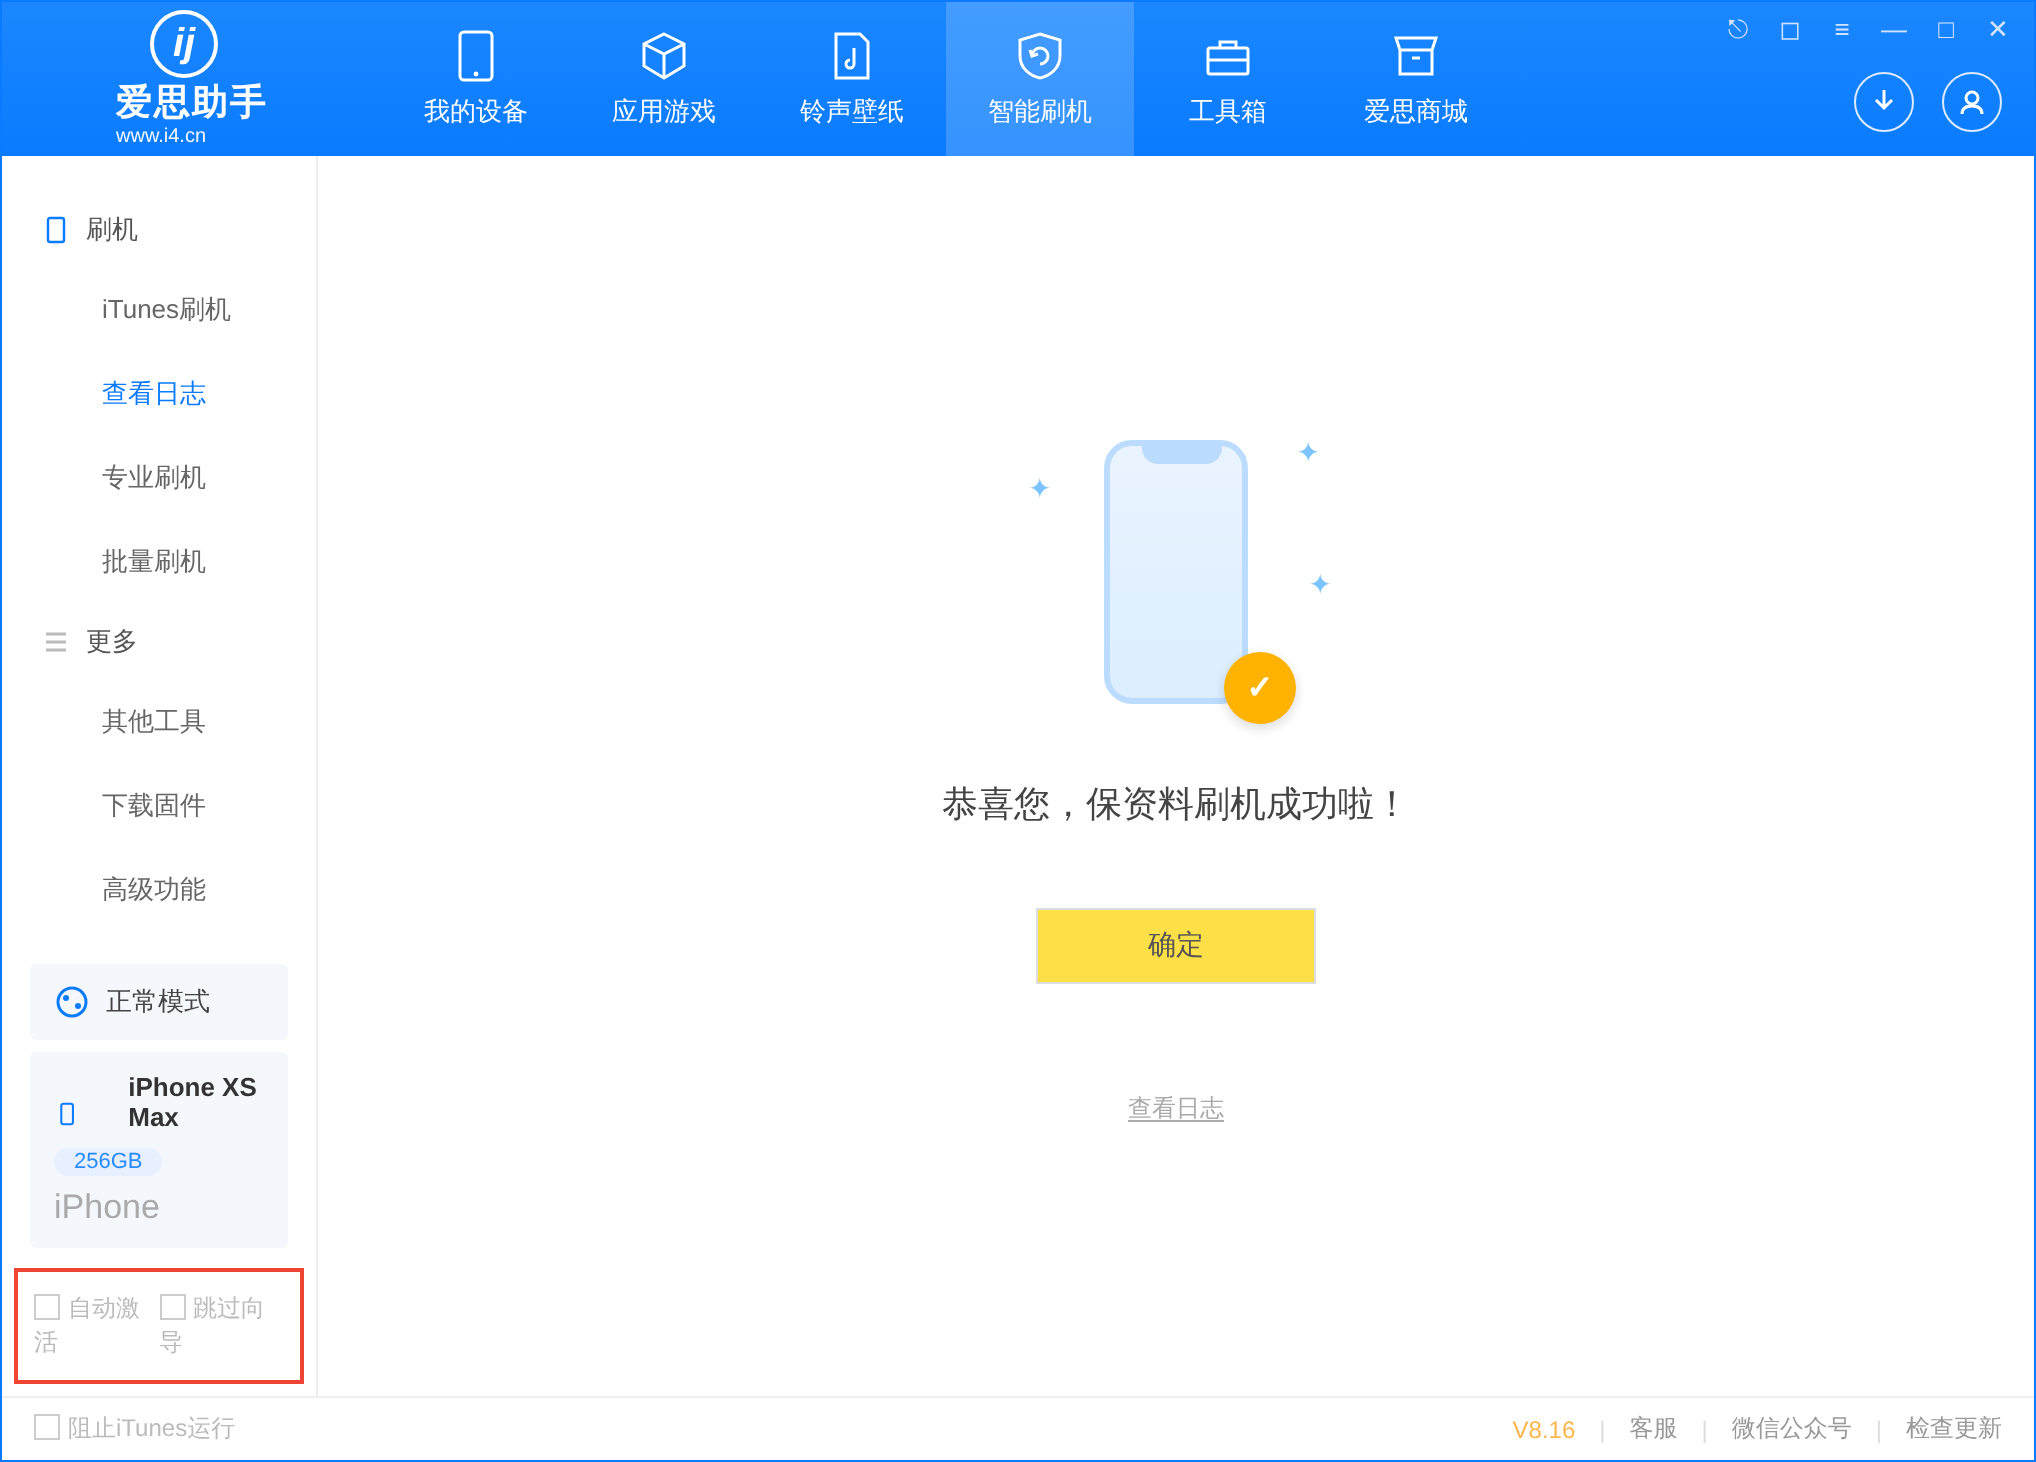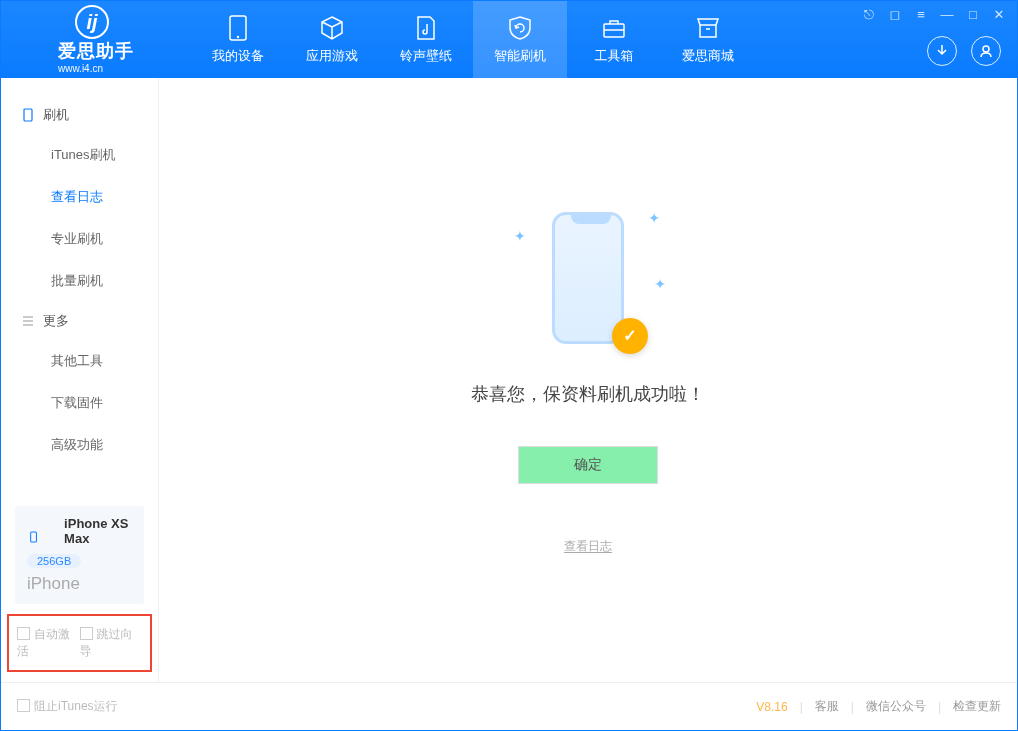--- a/index.html
+++ b/index.html
@@ -48,25 +48,25 @@
 
 .main { flex: 1; display: flex; flex-direction: column; align-items: center; justify-content: center; position: relative; }
 .illus { position: relative; width: 160px; height: 150px; margin-bottom: 26px; }
 .phone { position: absolute; left: 44px; top: 6px; width: 72px; height: 132px; border: 3px solid #bcdcff; border-radius: 14px; background: linear-gradient(to bottom, #eaf4ff, #dceeff); }
 .phone::before { content: ""; position: absolute; top: -3px; left: 16px; width: 40px; height: 12px; background: #bcdcff; border-radius: 0 0 8px 8px; }
 .check { position: absolute; right: 20px; bottom: 2px; width: 36px; height: 36px; background: #ffb300; border-radius: 50%; display: flex; align-items: center; justify-content: center; color: #fff; font-weight: 900; box-shadow: 0 2px 6px rgba(0,0,0,0.15); }
 .spark { position: absolute; color: #7cc4ff; font-size: 14px; }
 .s1 { left: 6px; top: 22px; } .s2 { right: 8px; top: 4px; } .s3 { right: 2px; top: 70px; }
 
 .msg { font-size: 18px; color: #444; margin-bottom: 40px; }
-.ok-btn { width: 140px; height: 38px; border: 1px solid #ddd; background: #86efac; font-size: 14px; color: #555; cursor: pointer; margin-bottom: 14px; }
+.ok-btn { width: 140px; height: 38px; border: 1px solid #ddd; background: #fde047; font-size: 14px; color: #555; cursor: pointer; margin-bottom: 14px; }
 .loglink { font-size: 12px; color: #aaa; cursor: pointer; text-decoration: underline; text-underline-offset: 2px; margin-top: 40px; }
 
 
-.footer { height: 48px; border-top: 1px solid #eee; display: flex; padding: 0 16px; font-size: 12px; color: #bbb; }
+.footer { height: 32px; border-top: 1px solid #eee; display: flex; padding: 0 16px; font-size: 12px; color: #bbb; }
 .footer .left { display: flex; align-items: center; gap: 6px; }
 .footer .right { margin-left: auto; display: flex; align-items: center; gap: 12px; }
 .footer .ver { color: #ffb64d; }
 .footer .sep { color: #ddd; }
 .footer .lnk { color: #999; cursor: pointer; }
 
 svg { display: block; }
 </style>
 </head>
 <body>
@@ -180,20 +180,28 @@
               <path d="M2 3 H12 M2 7 H12 M2 11 H12" stroke="#bbb" stroke-width="1.4"></path>
             </svg>
           <span>更多</span>
         </div>
         <div class="nav-item">其他工具</div>
         <div class="nav-item">下载固件</div>
         <div class="nav-item">高级功能</div>
       </div>
 
       <div class="sidebar-bottom">
+        <div class="card">
+          <svg class="cicon" viewBox="0 0 18 18">
+              <circle cx="9" cy="9" r="7" fill="none" stroke="#0a7bff" stroke-width="1.5"></circle>
+              <circle cx="6" cy="7" r="1.5" fill="#0a7bff"></circle>
+              <circle cx="12" cy="11" r="1.5" fill="#0a7bff"></circle>
+            </svg>
+          <span>正常模式</span>
+        </div>
         <div class="card device-card">
           <div class="row1">
             <svg class="cicon" viewBox="0 0 18 18">
                 <rect x="5" y="2" width="8" height="14" rx="1.5" fill="none" stroke="#0a7bff" stroke-width="1.4"></rect>
               </svg>
             <span>iPhone XS Max</span>
           </div>
           <span class="badge-cap">256GB</span>
           <span class="device-sub">iPhone</span>
         </div>

